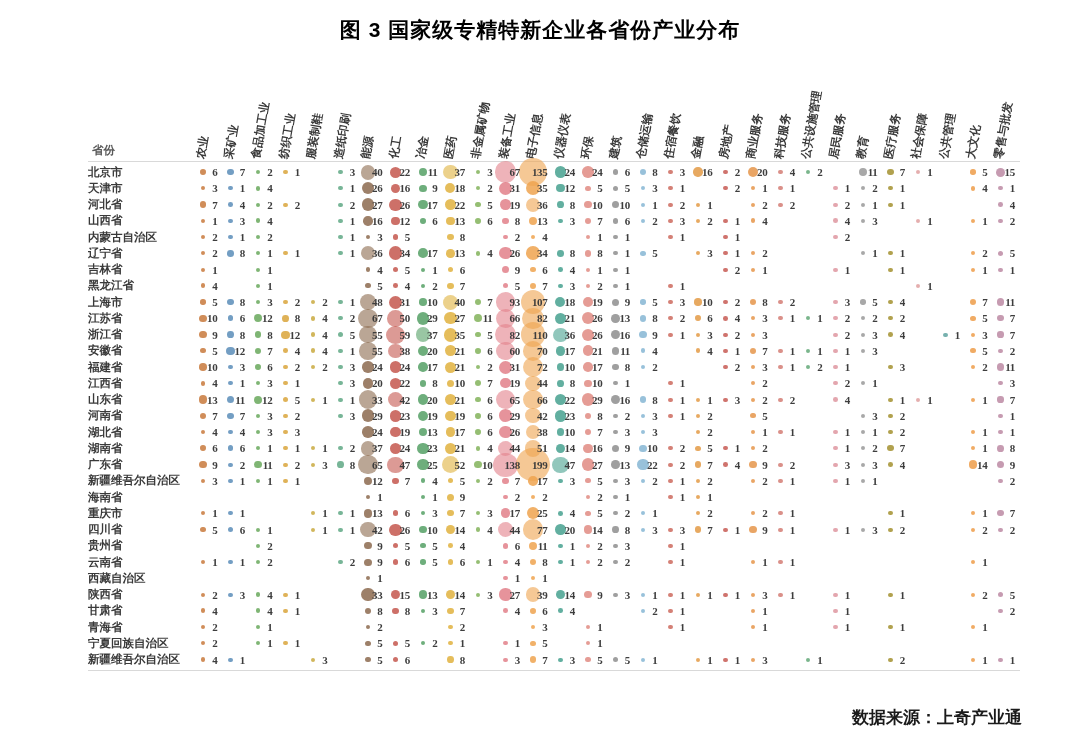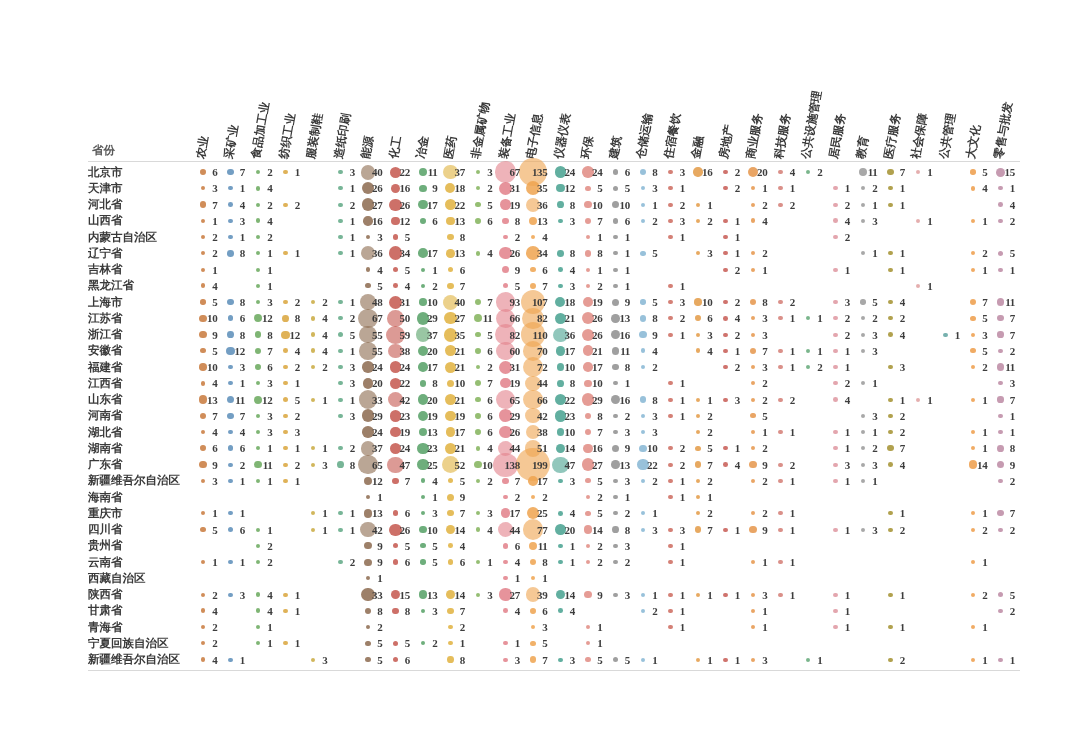--- a/index.html
+++ b/index.html
@@ -20,20 +20,21 @@
   .cell{position:relative;width:27.5px;height:16.25px;}
   .bubble{position:absolute;border-radius:50%;z-index:1;}
   .num{position:absolute;right:2px;top:50%;transform:translateY(-50%);z-index:2;
        font-size:11px;font-weight:bold;color:#3d3d3d;letter-spacing:-0.3px;}
   .source{position:absolute;right:58px;top:706px;font-size:17px;font-weight:bold;color:#1a1a1a;}
 </style>
 </head>
 <body>
 
 <div id="stage">
+  <div class="title">图 3 国家级专精特新企业各省份产业分布</div>
   <div class="row-header-label">省份</div>
   <div id="headers">
       <div class="colhead" style="left: 16px;">农业</div>
       <div class="colhead" style="left: 43.5px;">采矿业</div>
       <div class="colhead" style="left: 71px;">食品加工业</div>
       <div class="colhead" style="left: 98.5px;">纺织工业</div>
       <div class="colhead" style="left: 126px;">服装制鞋</div>
       <div class="colhead" style="left: 153.5px;">造纸印刷</div>
       <div class="colhead" style="left: 181px;">能源</div>
       <div class="colhead" style="left: 208.5px;">化工</div>
@@ -3041,13 +3042,14 @@
             <span class="num">1</span>
           </div>
           <div class="cell">
             <span class="bubble" style="height: 4.2px; width: 4.2px; left: 8.9px; top: 6px; background: rgb(188, 138, 163); opacity: 0.85;"></span>
             <span class="num">1</span>
           </div>
         </div>
       </div>
     </div>
   <div class="hline" style="top:670px;"></div>
+  <div class="source">数据来源：上奇产业通</div>
 </div>
 
 </body></html>

